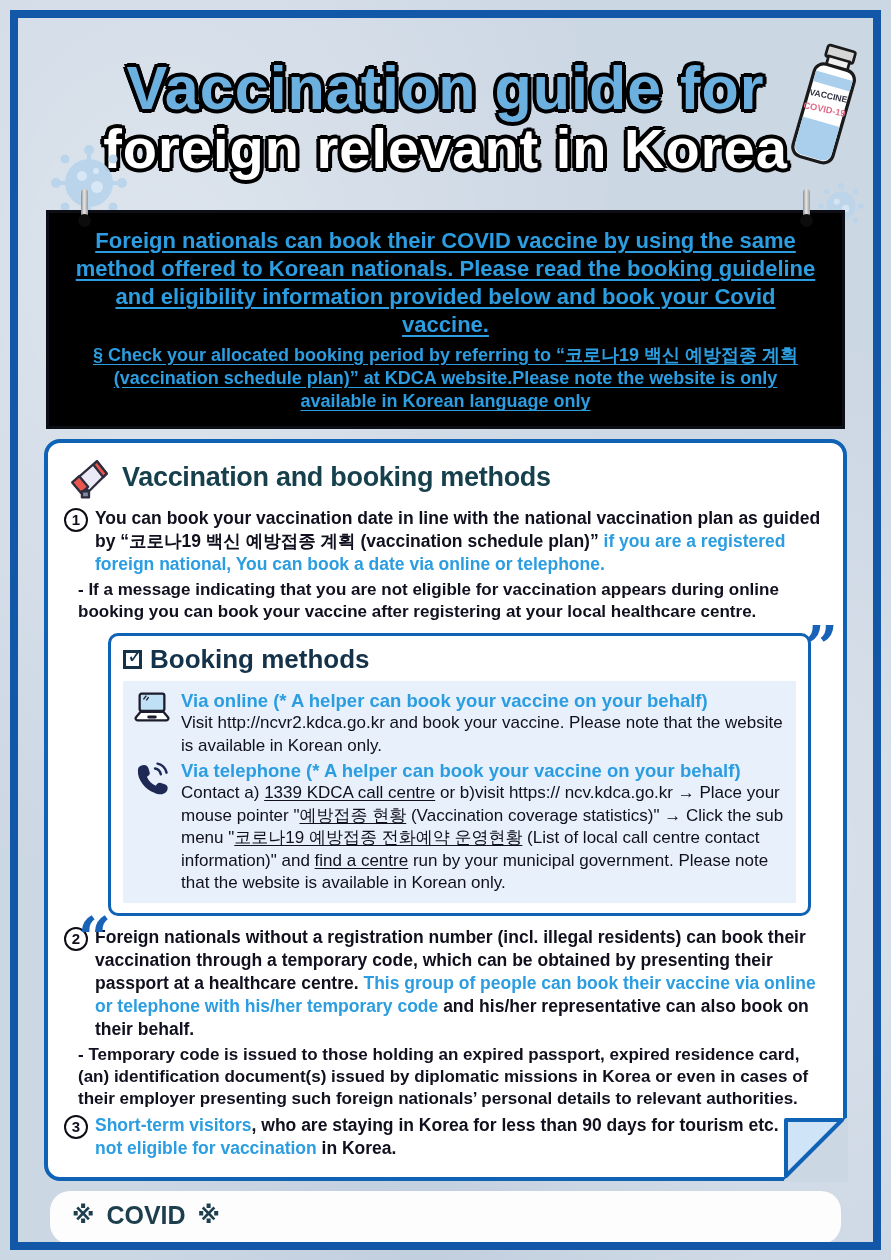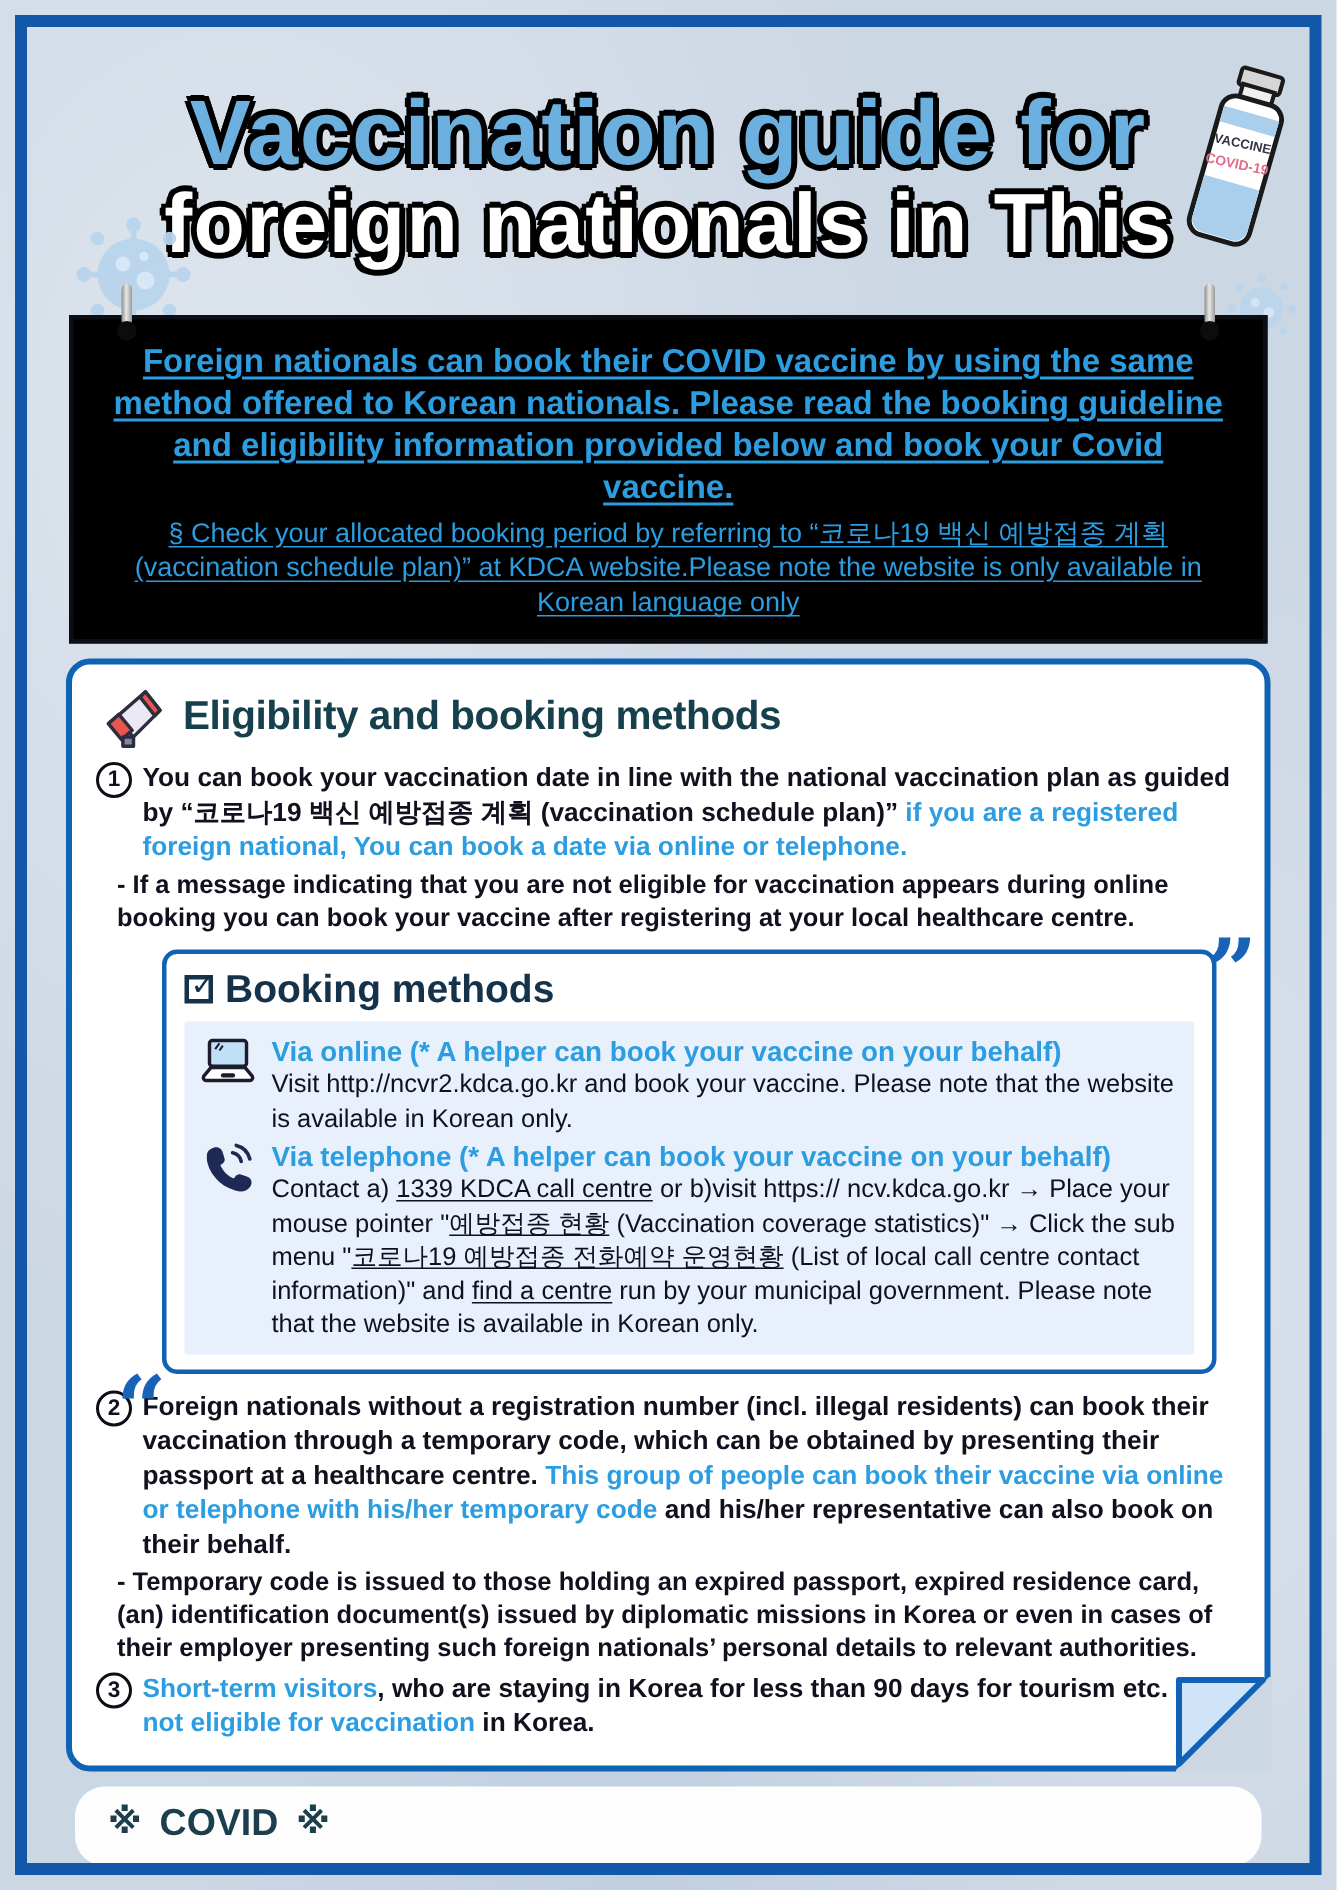--- a/index.html
+++ b/index.html
@@ -57,21 +57,21 @@
   .pin{position:absolute;top:-24px;width:11px;height:38px;}
   .pin .stem{position:absolute;top:0;left:2px;width:7px;height:28px;border-radius:4px;
     background:linear-gradient(90deg,#8c8c8c,#e8e8e8 45%,#9a9a9a);}
   .pin .ball{position:absolute;bottom:0;left:-1px;width:13px;height:13px;border-radius:50%;background:#0c0c0c;}
   .pin.left{left:30px;} .pin.right{right:30px;}
   .intro-main{
     color:var(--accent);font-weight:bold;font-size:22px;line-height:1.28;
     text-decoration:underline;text-underline-offset:3px;
   }
   .intro-sub{
-    color:var(--accent);font-weight:normal;font-size:18px;line-height:1.3;margin-top:4px;
+    color:var(--accent);font-weight:bold;font-size:18px;line-height:1.3;margin-top:4px;
     text-decoration:underline;text-underline-offset:3px;
   }
   
   .main-box{
     margin:10px 26px 0 26px;
     background:#ffffff;
     border:4px solid var(--boxblue);
     border-radius:16px 16px 0 16px;
     padding:10px 18px 16px 16px;
     position:relative;
@@ -161,21 +161,21 @@
         <circle cx="19" cy="67" r="4.5"></circle>
           <circle cx="67" cy="67" r="4.5"></circle>
       </g>
       <g fill="#d8e8f6">
           <circle cx="36" cy="36" r="5"></circle>
           <circle cx="51" cy="47" r="6"></circle>
         </g>
     </svg>
 
     <div class="t-outline title1">Vaccination guide for</div>
-    <div class="t-outline title2">foreign nationals in This</div>
+    <div class="t-outline title2">foreign relevant in Korea</div>
 
     <svg class="vial" width="66" height="122" viewBox="0 0 60 112">
       <rect x="17" y="2" width="26" height="11" rx="2" fill="#d6d6d6" stroke="#1a1a1a" stroke-width="2.5"></rect>
       <rect x="20" y="12" width="20" height="9" fill="#efefef" stroke="#1a1a1a" stroke-width="2.5"></rect>
       <rect x="11" y="20" width="38" height="88" rx="9" fill="#ffffff" stroke="#1a1a1a" stroke-width="3"></rect>
       <rect x="12.5" y="28" width="35" height="10" fill="#a9cfec"></rect>
       <path d="M12.5 72 h35 v26 a8 8 0 0 1 -8 8 h-19 a8 8 0 0 1 -8 -8 z" fill="#a9cfec"></path>
       <text x="30" y="50" text-anchor="middle" font-size="8" font-weight="bold" fill="#333344" transform="rotate(-4 30 50)">VACCINE</text>
       <text x="30" y="63" text-anchor="middle" font-size="8.5" font-weight="bold" fill="#e06c8a" transform="rotate(-4 30 62)">COVID-19</text>
     </svg>
@@ -198,21 +198,21 @@
 
     <div class="main-head">
       <svg width="46" height="46" viewBox="0 0 52 52">
         <g stroke="#2d2d3e" stroke-width="2.6" stroke-linejoin="round">
           <polygon points="12,27 35,7 46,21 26,41" fill="#ece9f6"></polygon>
           <polygon points="35,7 46,21 42,25 31,11" fill="#e8564e"></polygon>
           <polygon points="7,31 15,24 25,36 17,43" fill="#e8564e"></polygon>
           <rect x="18" y="41" width="8" height="7" fill="#7d8aa0"></rect>
         </g>
       </svg>
-      <h2>Eligibility and booking methods</h2>
+      <h2>Vaccination and booking methods</h2>
     </div>
 
     <div class="item">
       <span class="num">1</span>
       <span><span>You can book your vaccination date in line with the national vaccination plan as guided by “코로나19 백신 예방접종 계획 (vaccination schedule plan)” </span><span class="blu">if you are a registered foreign national, You can book a date via online or telephone.</span></span>
     </div>
     <div class="dash-line">- If a message indicating that you are not eligible for vaccination appears during online booking you can book your vaccine after registering at your local healthcare centre.</div>
 
     <div class="booking-box">
       <span class="quote tr">”</span>

